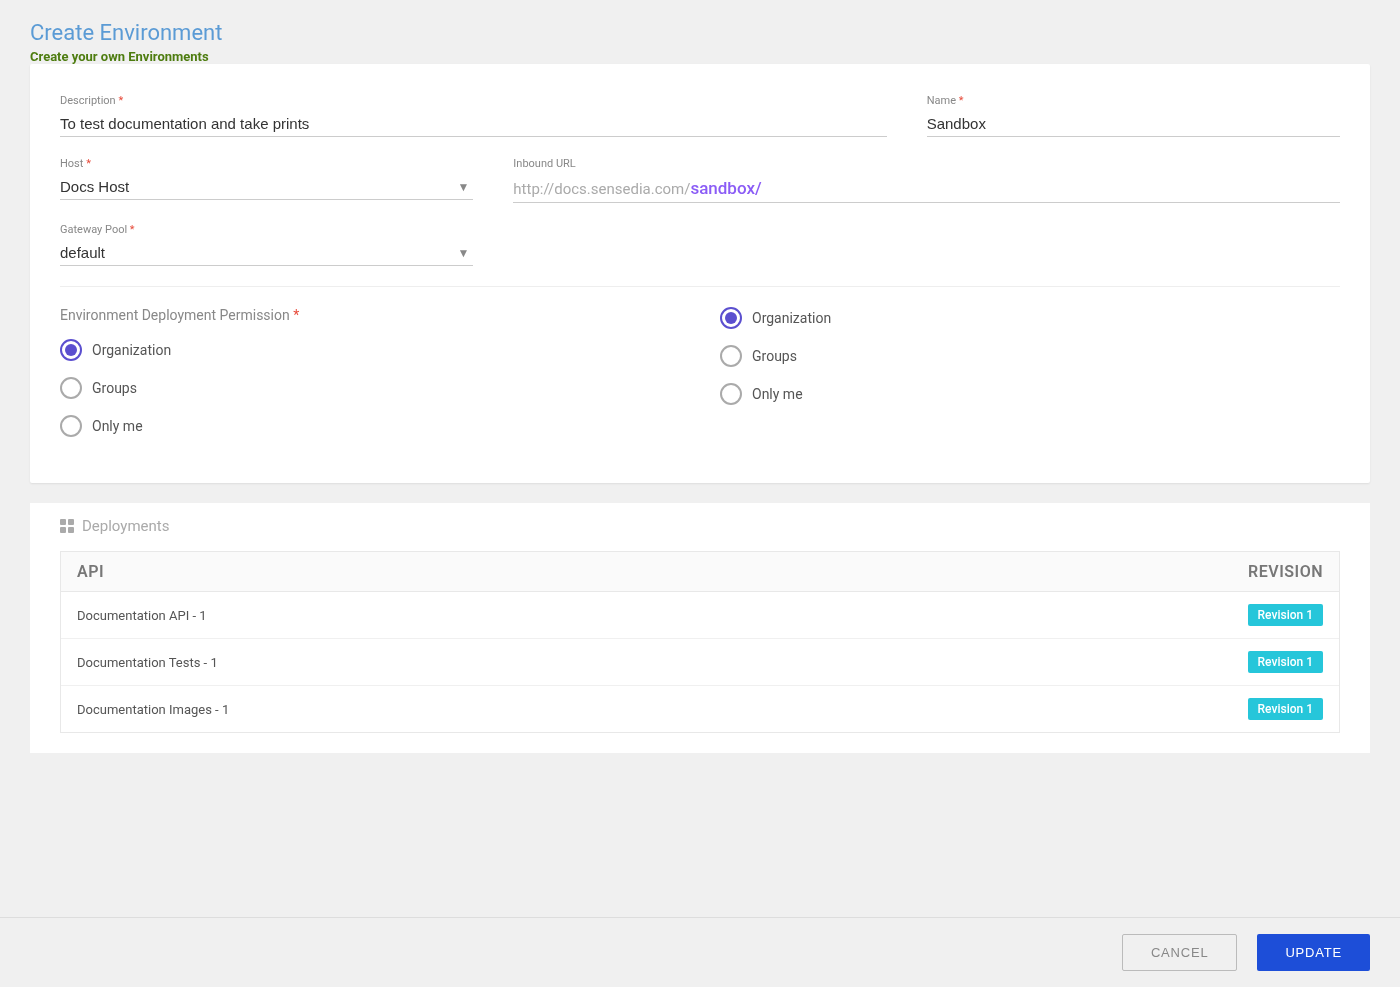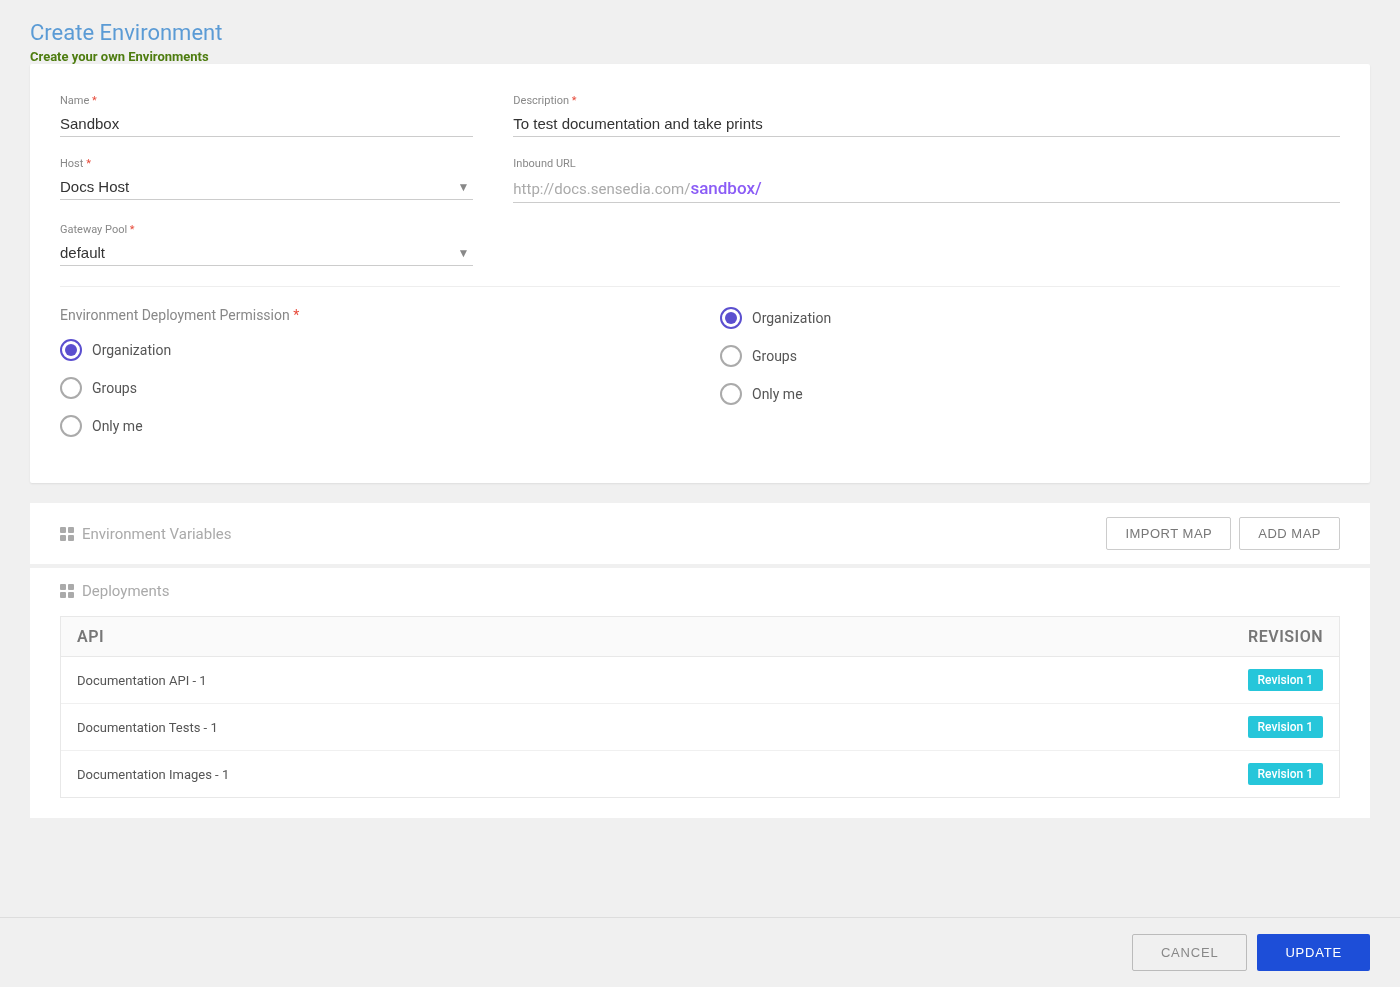--- a/index.html
+++ b/index.html
@@ -242,21 +242,21 @@
     }
     .bottom-actions {
       position: fixed;
       bottom: 0;
       right: 0;
       left: 0;
       background: #f0f0f0;
       padding: 16px 30px;
       display: flex;
       justify-content: flex-end;
-      gap: 10px;
+      gap: 20px;
       border-top: 1px solid #ddd;
     }
     .btn-cancel {
       background: transparent;
       border: 1px solid #bbb;
       color: #888;
       padding: 10px 28px;
       border-radius: 2px;
       cursor: pointer;
       font-size: 13px;
@@ -279,31 +279,31 @@
 <body>
 
 <div class="page-wrapper">
 
   <h1 class="page-title">Create Environment</h1>
   <p class="page-subtitle">Create your own Environments</p>
 
   <div class="main-card">
 
     <div class="form-row">
+      <div class="form-group" style="flex:2">
+        <label>
+          <span>Description</span> <span class="required">*</span>
+        </label>
+        <input type="text" value="To test documentation and take prints" style="">
+      </div>
       <div class="form-group">
         <label>
           <span>Name</span> <span class="required">*</span>
         </label>
         <input type="text" value="Sandbox" style="">
-      </div>
-      <div class="form-group" style="flex:2">
-        <label>
-          <span>Description</span> <span class="required">*</span>
-        </label>
-        <input type="text" value="To test documentation and take prints" style="">
       </div>
     </div>
 
     <div class="form-row">
       <div class="form-group">
         <label>
           <span>Host</span> <span class="required">*</span>
         </label>
         <div class="select-wrapper">
           <select>
@@ -379,35 +379,20 @@
         <label class="radio-option">
 
           <span class="radio-circle"></span>
           <span class="radio-label">Only me</span>
         </label>
       </div>
 
     </div>
   </div>
 
-  <div class="section-vars">
-    <div class="section-title">
-      <span class="section-icon">
-        <span></span>
-          <span></span>
-          <span></span>
-          <span></span>
-      </span>
-      <span>Environment Variables</span>
-    </div>
-    <div style="display:flex; gap:8px;">
-      <button class="btn btn-outline">IMPORT MAP</button>
-      <button class="btn btn-outline">ADD MAP</button>
-    </div>
-  </div>
 
   <div class="section-deployments">
     <div class="section-title">
       <span class="section-icon">
         <span></span>
           <span></span>
           <span></span>
           <span></span>
       </span>
       <span>Deployments</span>

